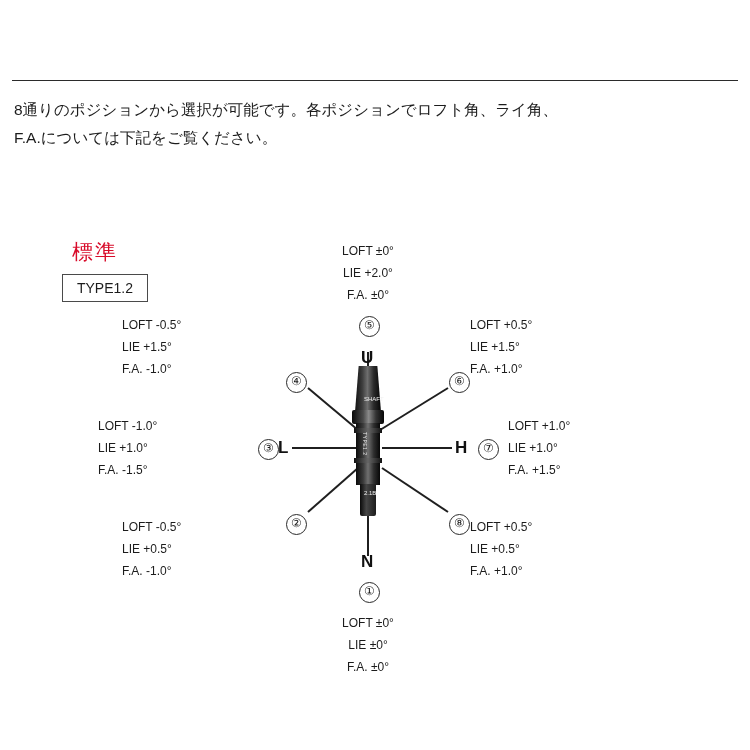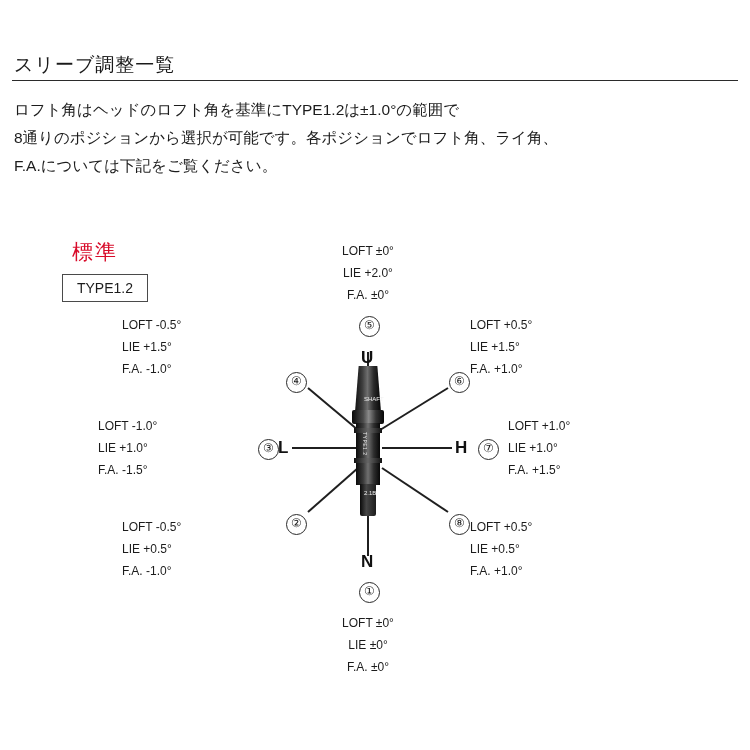--- a/index.html
+++ b/index.html
@@ -173,24 +173,22 @@
   }
   .spec.r { text-align: left; }
   .spec.c { text-align: center; }
   .spec.l { text-align: left; }
 </style>
 </head>
 <body>
 
 <div id="page">
 
-  <div class="title">スリーブ調整一覧</div>
   <div class="title-rule"></div>
   <div class="lead">
-    <div>ロフト角はヘッドのロフト角を基準にTYPE1.2は±1.0°の範囲で</div>
     <div>8通りのポジションから選択が可能です。各ポジションでロフト角、ライ角、</div>
     <div>F.A.については下記をご覧ください。</div>
   </div>
 
   <div class="std-label">標準</div>
   <div class="type-box">
     <span>TYPE1.2</span>
   </div>
 
   <svg id="spokes" viewBox="0 0 750 750">

